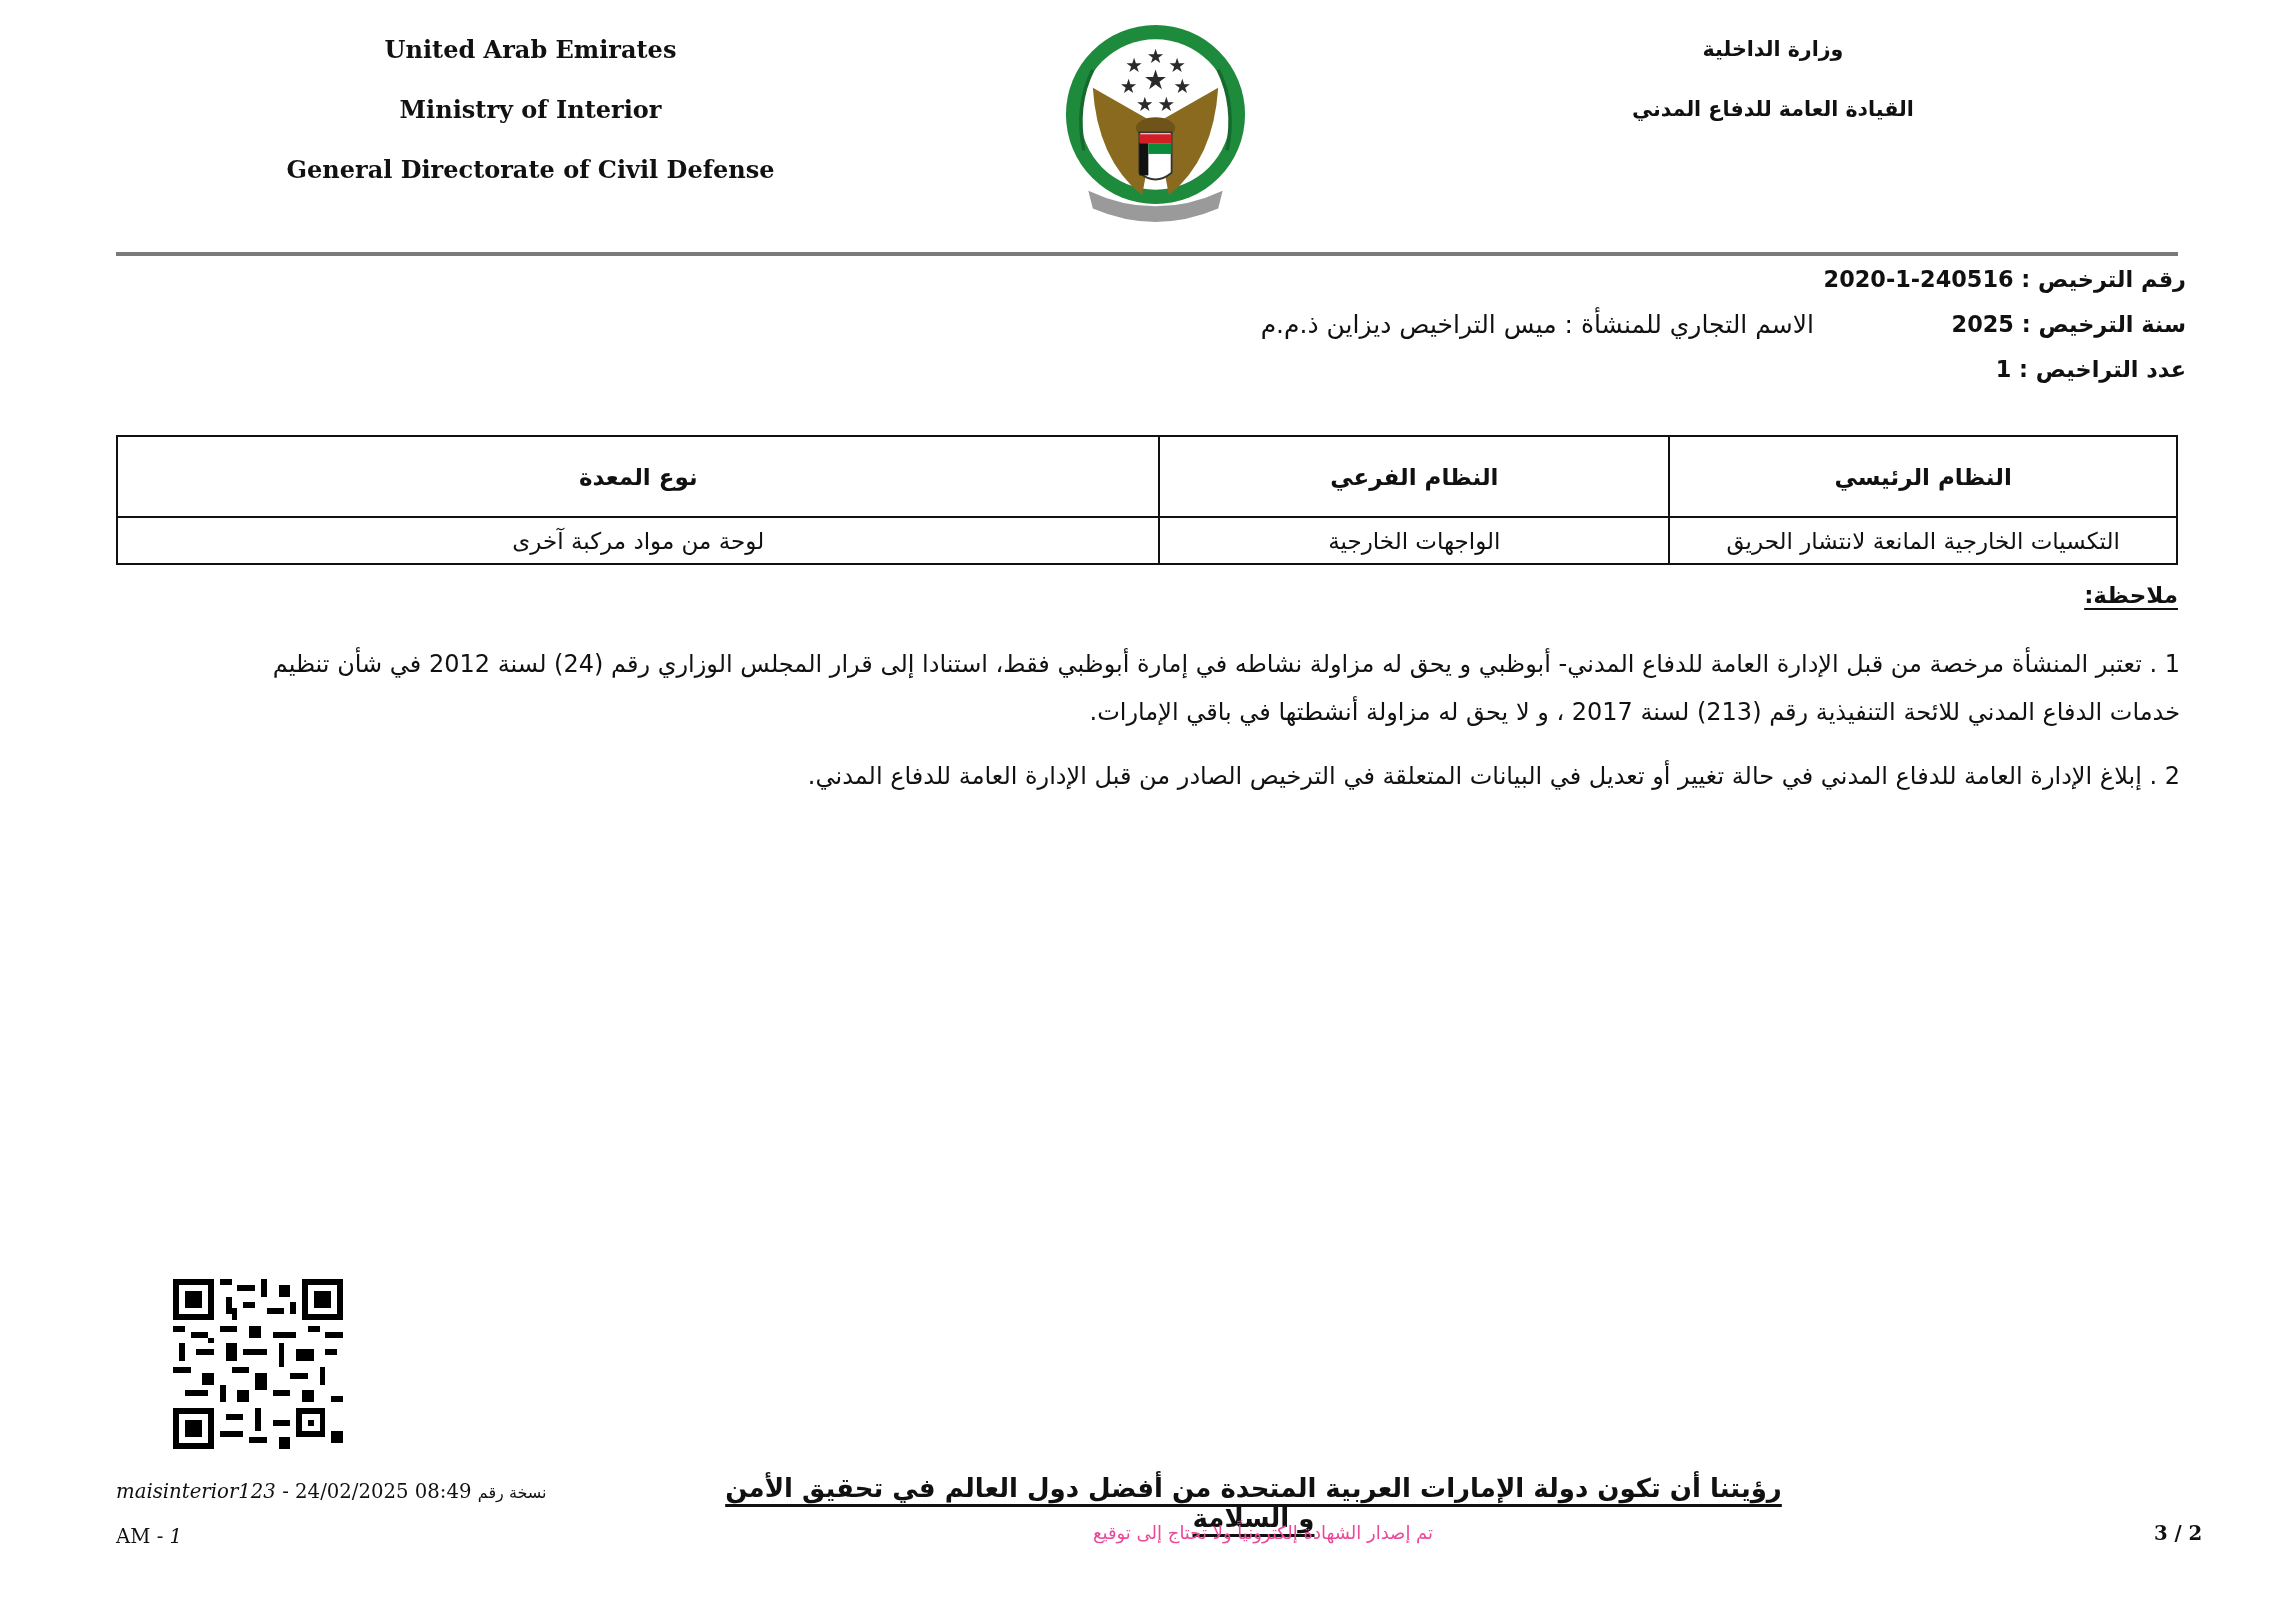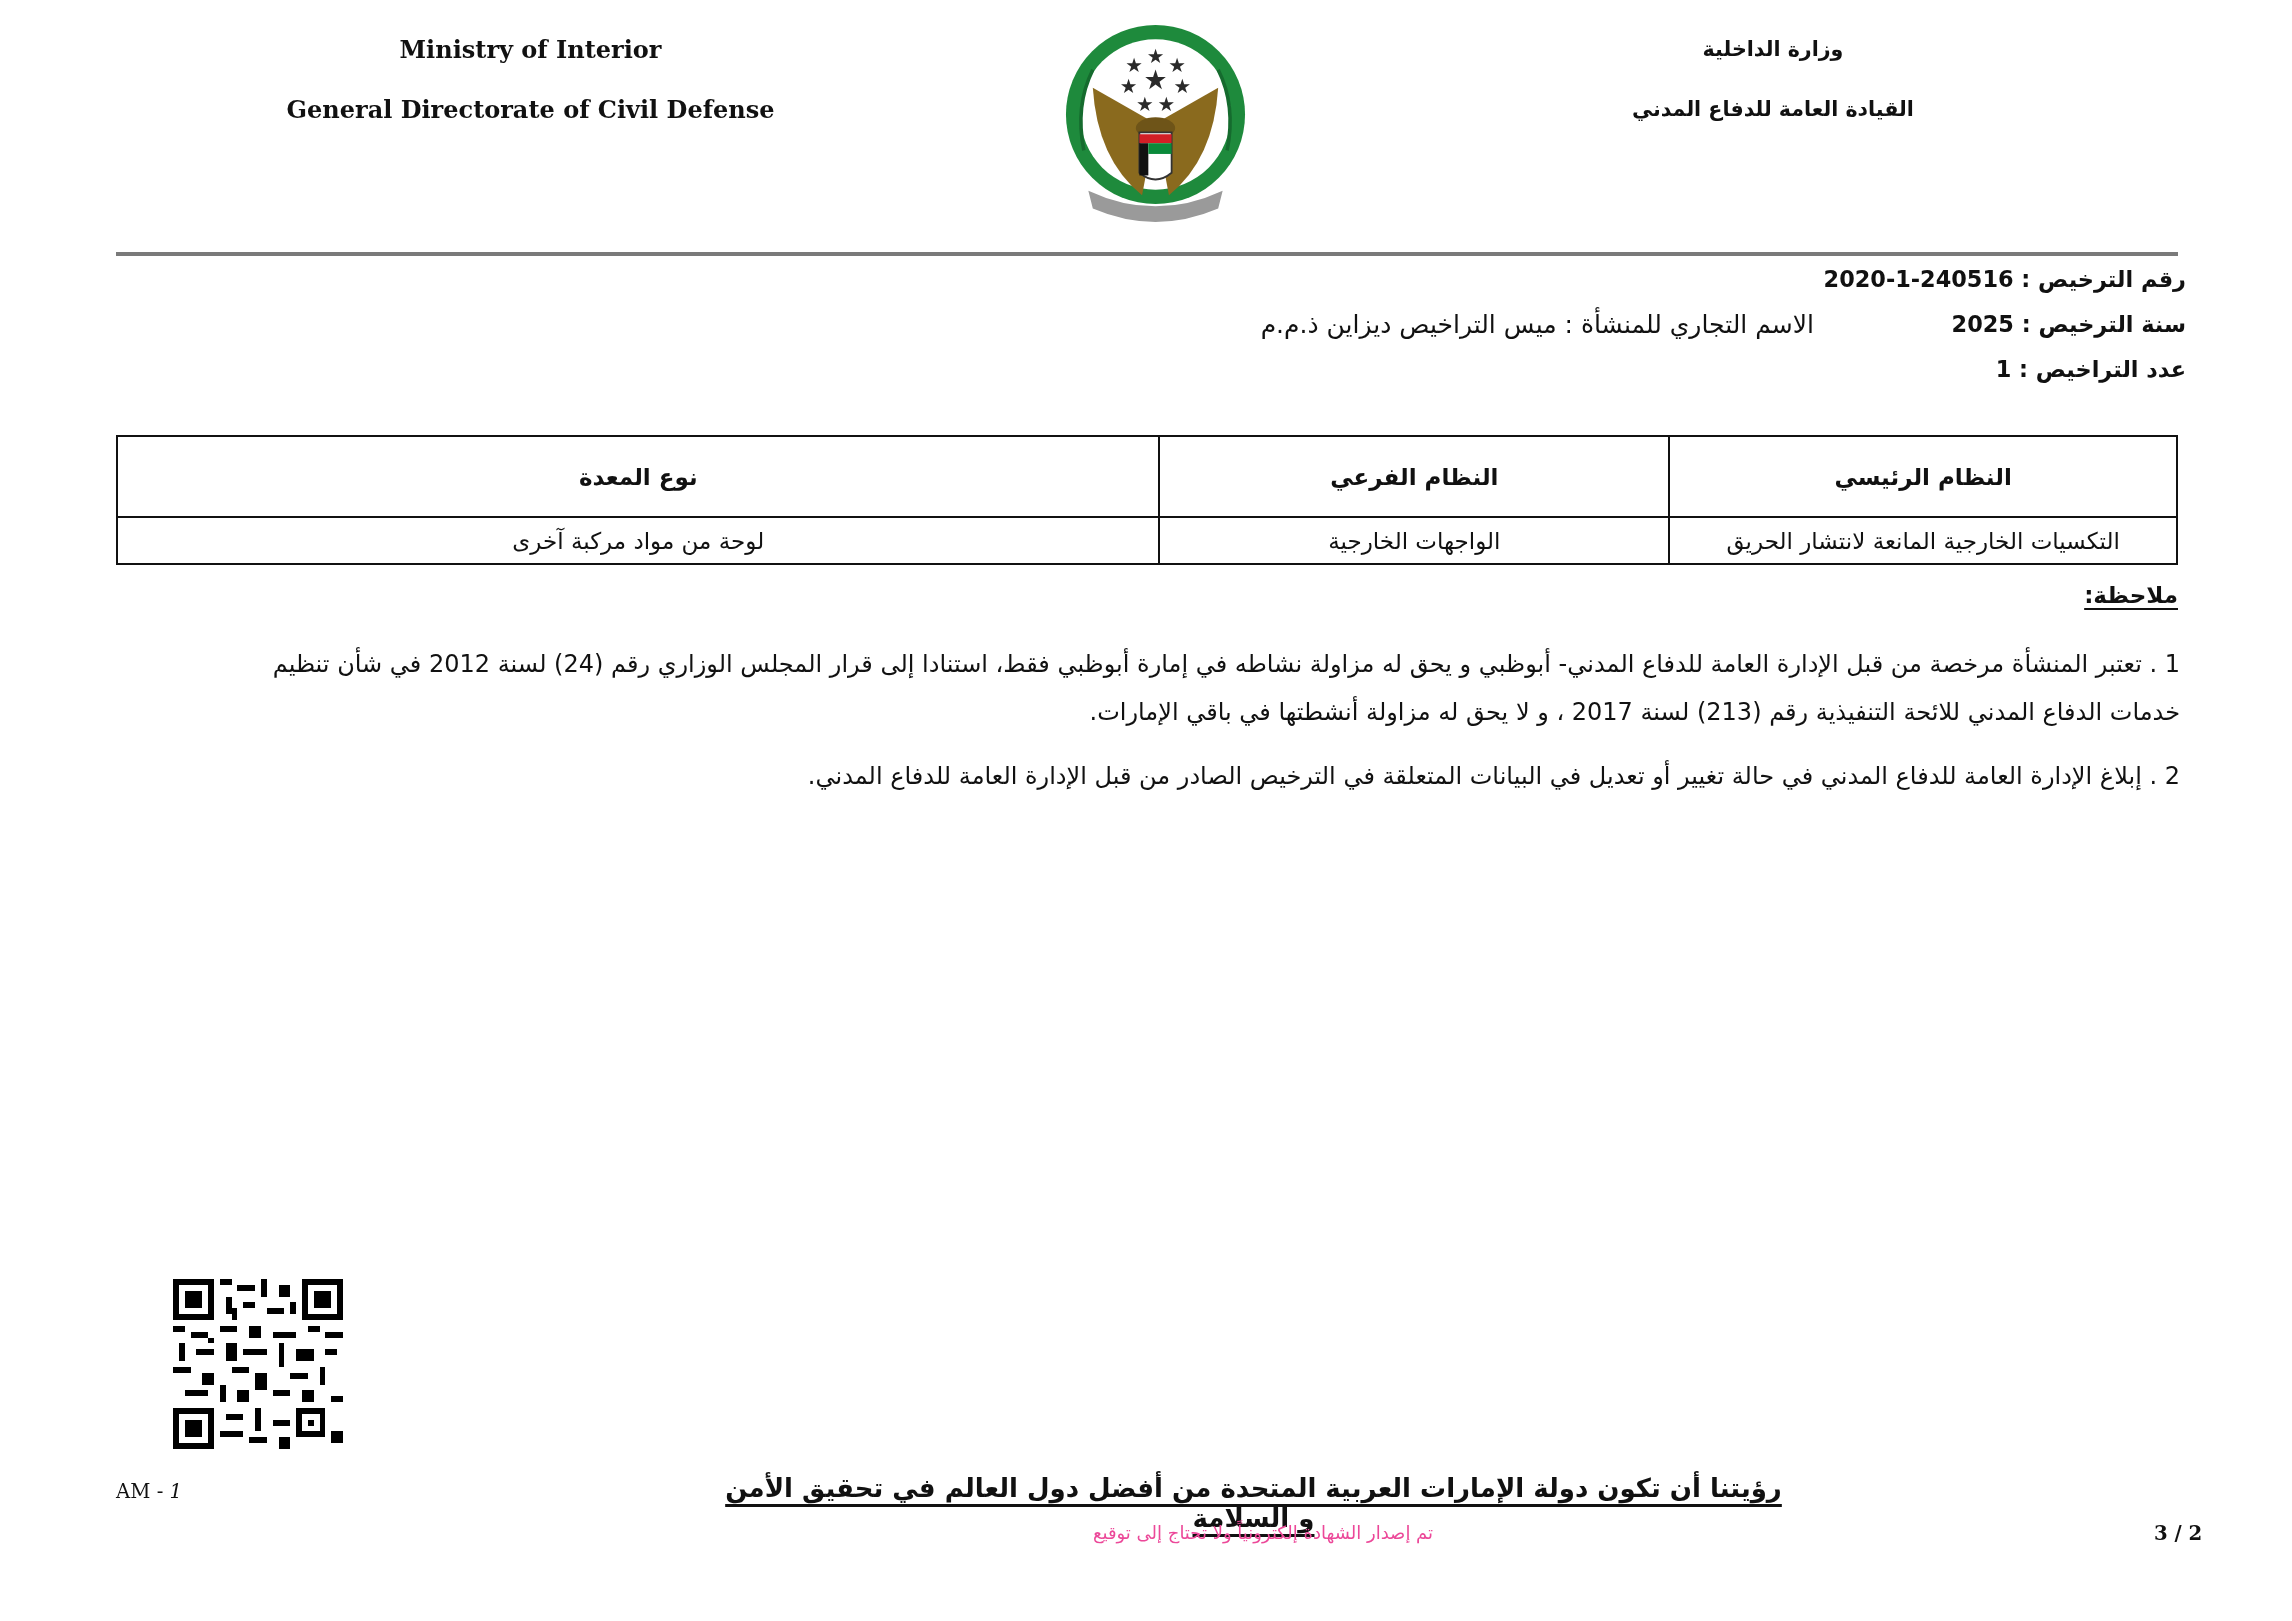--- a/index.html
+++ b/index.html
@@ -49,20 +49,21 @@
       font-weight: bold; font-size: 26px; color: #111;
     }
     .vision span { text-decoration: underline; text-decoration-thickness: 2.7px; text-underline-offset: 7.2px; }
     .esign { left: 896px; width: 734px; top: 1522px; text-align: center; direction: rtl; font-size: 18px; color: #ec4899; }
     .page-no { left: 2131px; top: 1522px; font-family: "DejaVu Serif", serif; font-weight: bold; font-size: 19.7px; margin-left: 23px; }
   </style>
 </head>
 <body>
 
 <div class="abs en-head">
+  <div>United Arab Emirates</div>
   <div>Ministry of Interior</div>
   <div>General Directorate of Civil Defense</div>
 </div>
 
 <div class="abs logo">
   <svg width="197" height="215" viewBox="0 0 220 240">
 
     <circle cx="110" cy="110" r="100" fill="#1e8a3c"></circle>
     <circle cx="110" cy="110" r="84" fill="#ffffff"></circle>
     <path d="M30 150 Q20 100 40 60" stroke="#156b2e" stroke-width="4" fill="none"></path>
@@ -205,20 +206,24 @@
         <rect x="13" y="27" width="3" height="1"></rect>
         <rect x="18" y="27" width="2" height="2"></rect>
       <rect x="27" y="26" width="2" height="2"></rect>
         <rect x="10" y="5" width="1" height="2"></rect>
         <rect x="6" y="10" width="1" height="1"></rect>
     </g>
   </svg>
 </div>
 
 <div class="abs foot-left">
+  <div class="l1">
+    <span class="it">maisinterior123</span><span> - </span><span>24/02/2025 08:49</span>
+    <span class="ar-small">نسخة رقم</span>
+  </div>
   <div class="l2">
     <span>AM - </span><span class="it">1</span>
   </div>
 </div>
 
 <div class="abs vision">
   <span>رؤيتنا أن تكون دولة الإمارات العربية المتحدة من أفضل دول العالم في تحقيق الأمن و السلامة</span>
 </div>
 <div class="abs esign">تم إصدار الشهادة إلكترونياً ولا تحتاج إلى توقيع</div>
 

